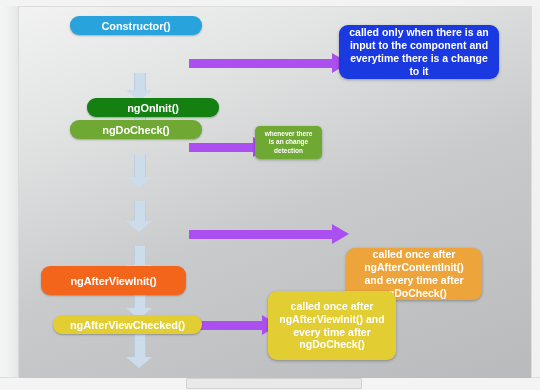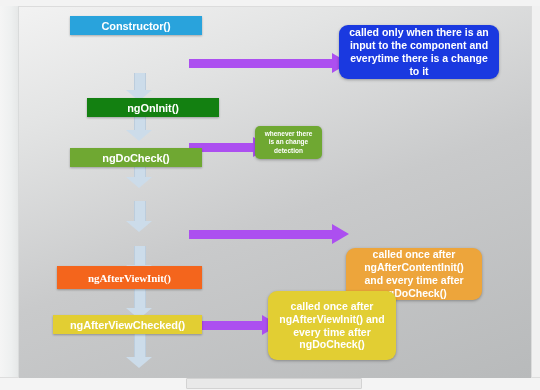--- a/index.html
+++ b/index.html
@@ -68,21 +68,21 @@
     width: 512px;
     height: 371px;
     background: linear-gradient(160deg, #f2f2f2 0%, #e3e4e4 22%, #c9cacb 55%, #b8babb 100%);
     overflow: hidden;
   }
 
   
   .node {
     position: absolute;
     box-sizing: border-box;
-    border-radius: 0;
+    border-radius: 9px;
     color: #ffffff;
     font-weight: bold;
     font-size: 11px;
     display: flex;
     align-items: center;
     justify-content: center;
     text-align: center;
     white-space: nowrap;
     letter-spacing: -0.1px;
     box-shadow: 0 1px 2px rgba(0,0,0,0.28);
@@ -207,27 +207,27 @@
 
     <div class="node" style="left:51px; top:9px; width:132px; height:19px; background:#29a3dc;">
       <span>Constructor()</span>
     </div>
 
 
     <div class="node" style="left:68px; top:91px; width:132px; height:19px; background:#138011;">
       <span>ngOnInit()</span>
     </div>
 
-    <div class="node" style="left:51px; top:141px; width:132px; height:19px; background:#6fa832;justify-content:center;">
+    <div class="node" style="left:51px; top:113px; width:132px; height:19px; background:#6fa832;justify-content:center;">
       <span>ngDoCheck()</span>
     </div>
 
 
 
-    <div class="node" style="left:38px; top:259px; width:145px; height:23px; background:#f4651c;font-family:Liberation Serif, serif;">
+    <div class="node" style="left:22px; top:259px; width:145px; height:29px; background:#f4651c;">
       <span>ngAfterViewInit()</span>
     </div>
 
     <div class="node" style="left:34px; top:308px; width:149px; height:19px; background:#e2ce33;">
       <span>ngAfterViewChecked()</span>
     </div>
 
 
     <div class="callout big" style="left:320px; top:18px; width:160px; height:54px; background:#1a39e0;">
       <span>called only when there is an input to the component and everytime there is a change to it</span>

